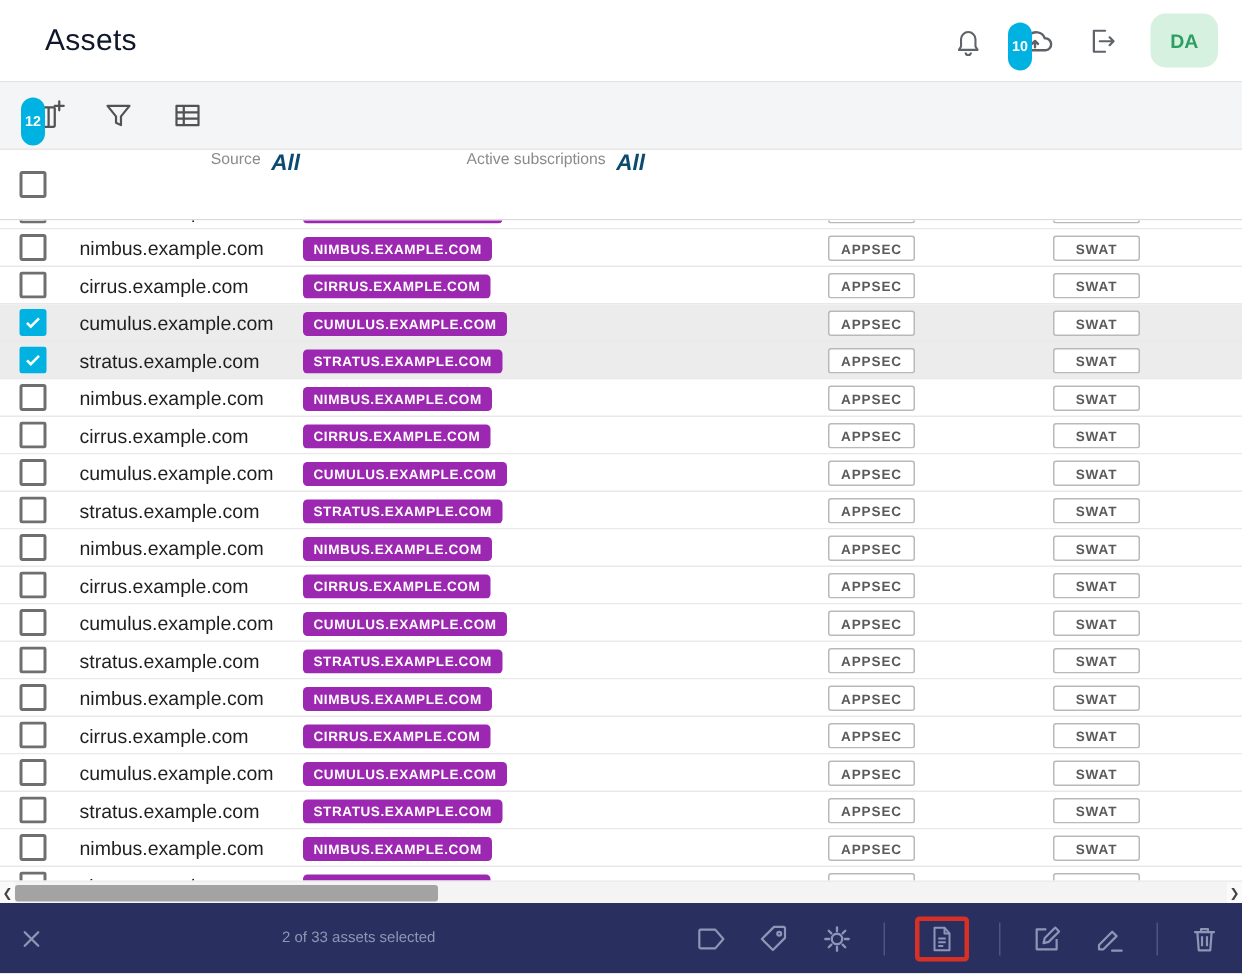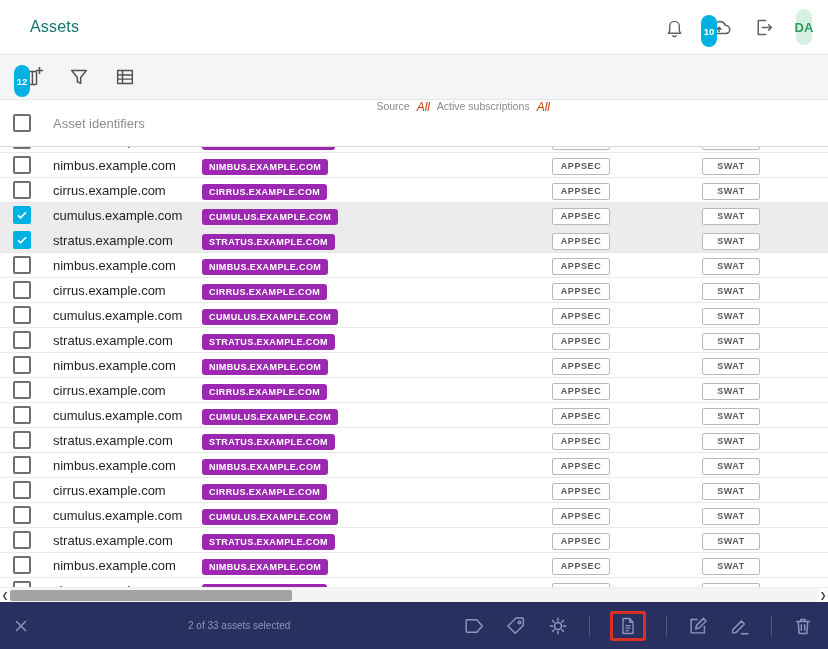--- a/index.html
+++ b/index.html
@@ -3,45 +3,45 @@
 <meta charset="utf-8">
 <style>
   * { box-sizing: border-box; margin: 0; padding: 0; }
   html,body { background:#ffffff; }
   body { font-family: "Liberation Sans", sans-serif; }
   .app { position:relative; width:828px; height:649px; background:#fff; overflow:hidden; }
 
   
   .app-header { height:55px; display:flex; align-items:center; padding:0 16px 0 30px;
     border-bottom:1px solid #e3e3e3; background:#fff; }
-  .page-title { font-size:16px; font-weight:500; color:#0f766e; letter-spacing:.2px; }
+  .page-title { font-size:20px; font-weight:500; color:#0f172a; letter-spacing:.2px; }
   .header-right { margin-left:auto; display:flex; align-items:center; gap:22px; }
   .icon-btn { background:none; border:none; padding:0; cursor:pointer; color:#5f6368;
     display:inline-flex; align-items:center; justify-content:center; }
   .badge-wrap { position:relative; }
   .count-badge { position:absolute; left:-6px; bottom:-8px; min-width:16px; height:32px;
     padding:0 2px; border-radius:9px; background:var(--accent-cyan,#00b2e2); color:#fff;
     font-size:9.5px; font-weight:bold; display:flex; align-items:center; justify-content:center; }
-  .avatar { width:16px; height:36px; border-radius:10px; background:var(--avatar-bg,#d7f1e1);
+  .avatar { width:45px; height:36px; border-radius:10px; background:var(--avatar-bg,#d7f1e1);
     color:var(--avatar-text,#2d9f63); font-size:13px; font-weight:bold;
     display:flex; align-items:center; justify-content:center; cursor:pointer; }
 
   
   .toolbar { height:45px; background:#f4f5f6; border-bottom:1px solid #e6e6e6;
     display:flex; align-items:center; gap:24px; padding:0 0 0 20px; }
   .toolbar .icon-btn { color:#525252; }
 
   
   .grid-cols { display:grid; grid-template-columns:53px 147px 230px 120px 150px 128px; }
   .thead { height:47px; background:#fff; border-bottom:1px solid #d9d9d9; }
   .cb-cell { display:flex; align-items:center; padding-left:13px; }
   .col-label { display:flex; align-items:center; font-size:13px; color:#8b8b8b; overflow:hidden; }
   .two-line { display:flex; flex-direction:row; justify-content:flex-end; gap:7px; cursor:pointer; }
   .two-line .small-label { font-size:10.5px; color:#8b8b8b; }
-  .two-line .all-value { font-size:12px; font-style:italic; color:#c2410c; }
+  .two-line .all-value { font-size:15px; font-style:italic; color:#0c4a6e;font-weight:bold; }
 
   .tbody { position:relative; height:455px; overflow:hidden; background:#fff; }
   .rows-scroller { margin-top:-19px; }
   .row { height:25px; border-bottom:1px solid #e9e9e9; align-items:center; background:#fff; cursor:pointer; }
   .row.selected { background:#ececec; }
   .cell { overflow:hidden; white-space:nowrap; }
   .name-cell { font-size:13px; color:#1f1f1f; padding-right:8px; }
 
   .checkbox { width:18px; height:18px; flex:none; border:2px solid #6f6f6f; border-radius:2px;
     background:#fff; display:inline-flex; align-items:center; justify-content:center; cursor:pointer; }
@@ -126,21 +126,20 @@
       </svg>
     </button>
   </div>
 
   <div class="thead grid-cols">
     <div class="cb-cell">
       <span class="checkbox">
         
       </span>
     </div>
-    <div class="col-label">Asset identifiers</div>
     <div class="two-line">
       <span class="small-label">Source</span>
       <span class="all-value">All</span>
     </div>
     <div class="two-line">
       <span class="small-label">Active subscriptions</span>
       <span class="all-value">All</span>
     </div>
   </div>
 

